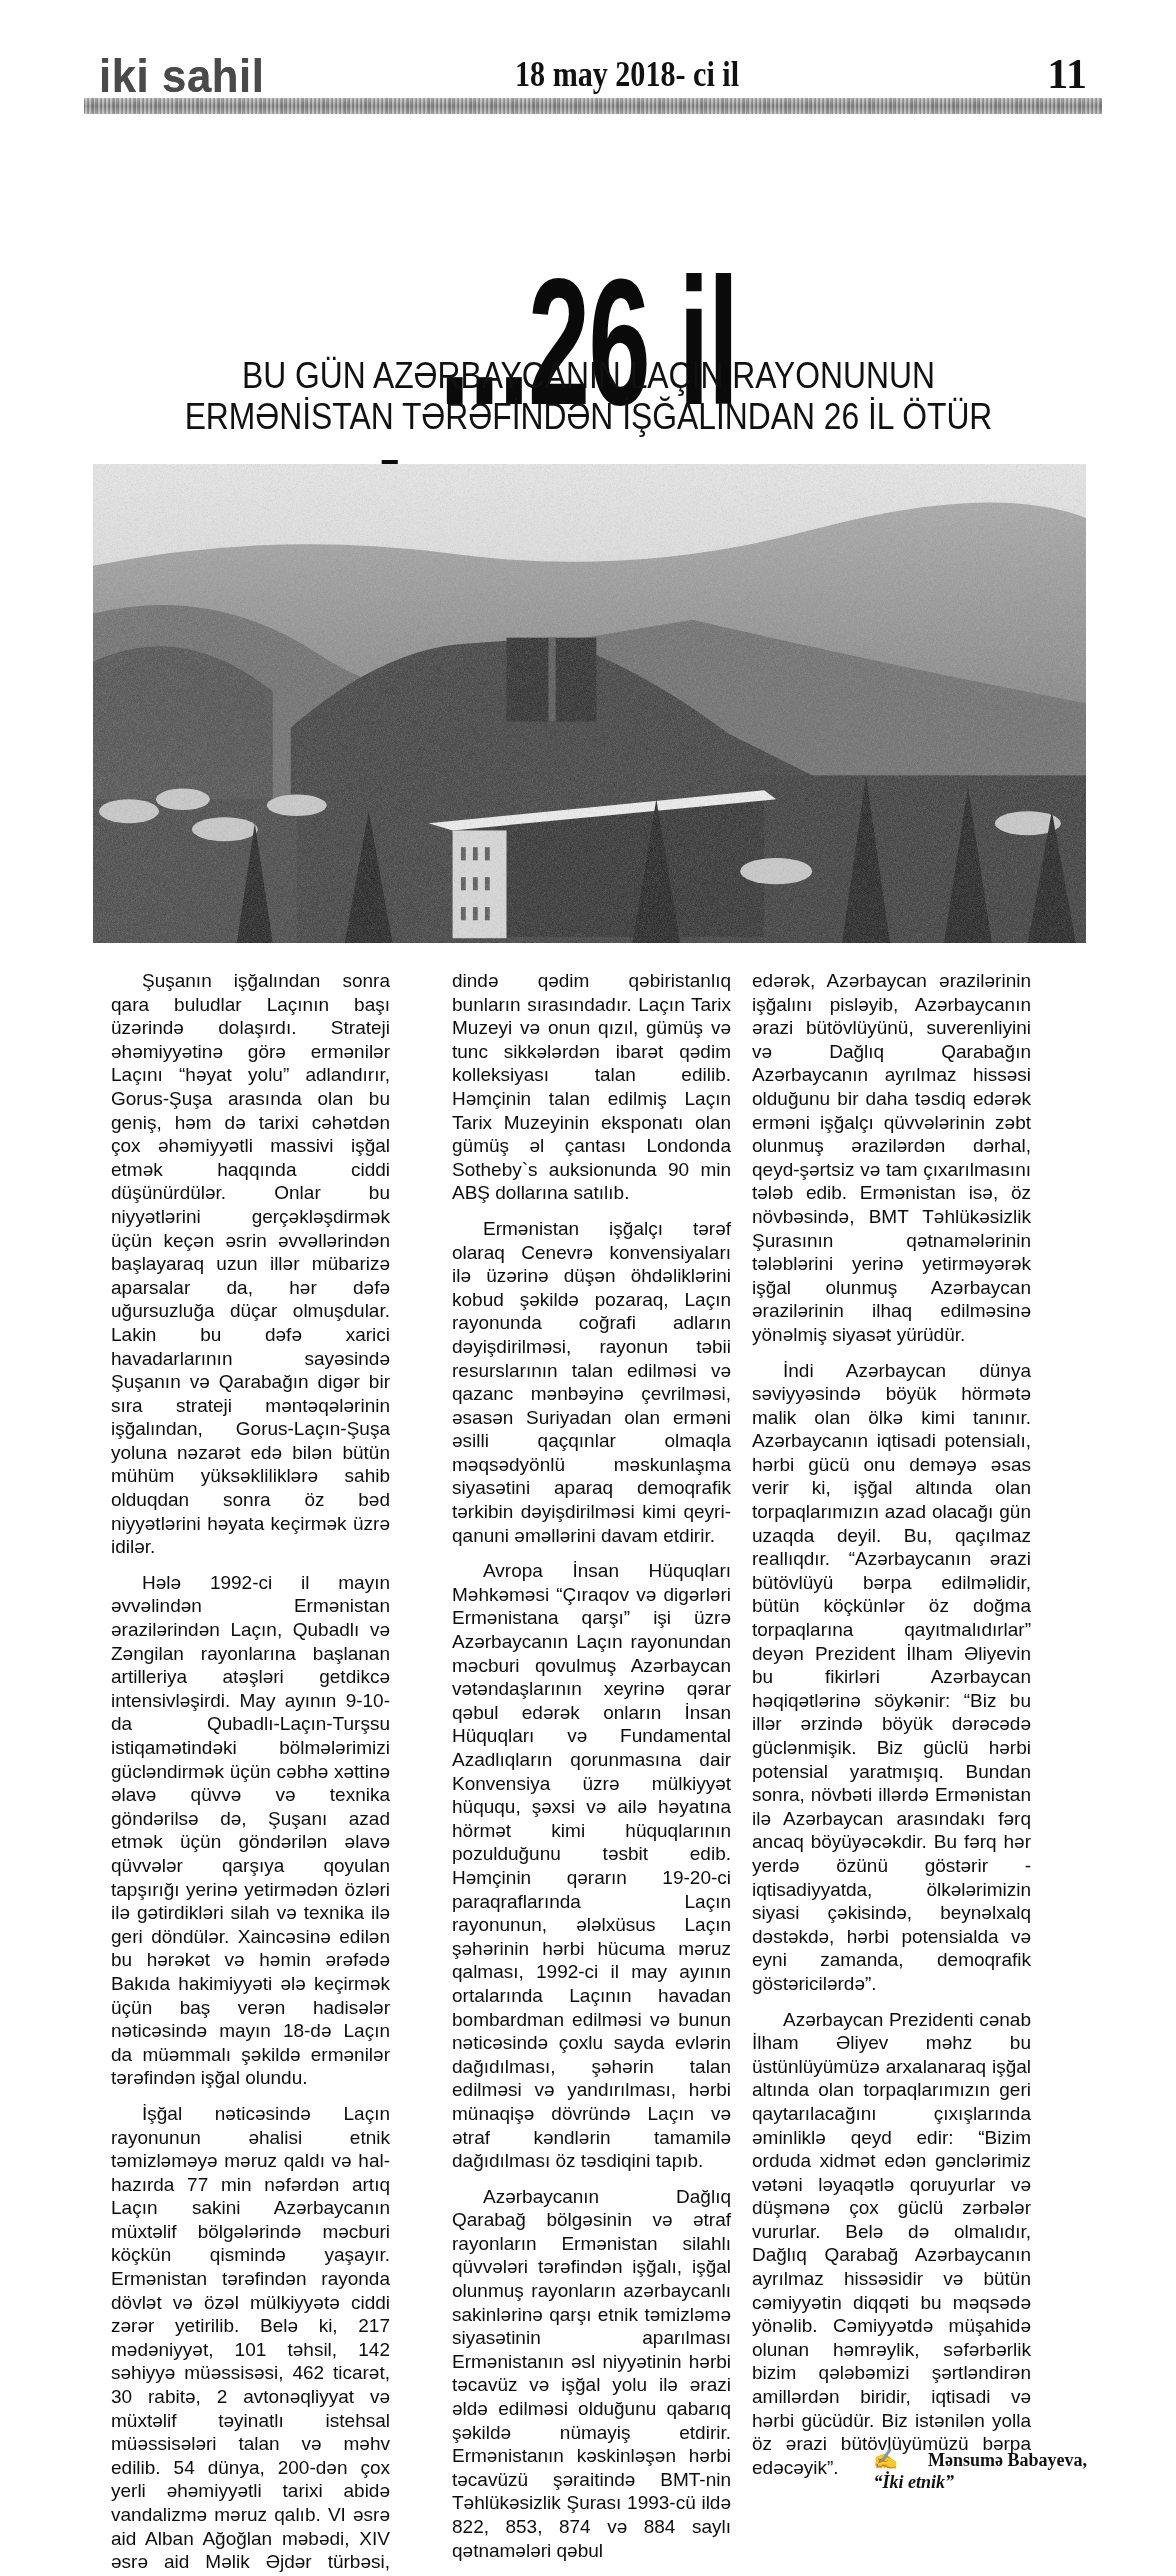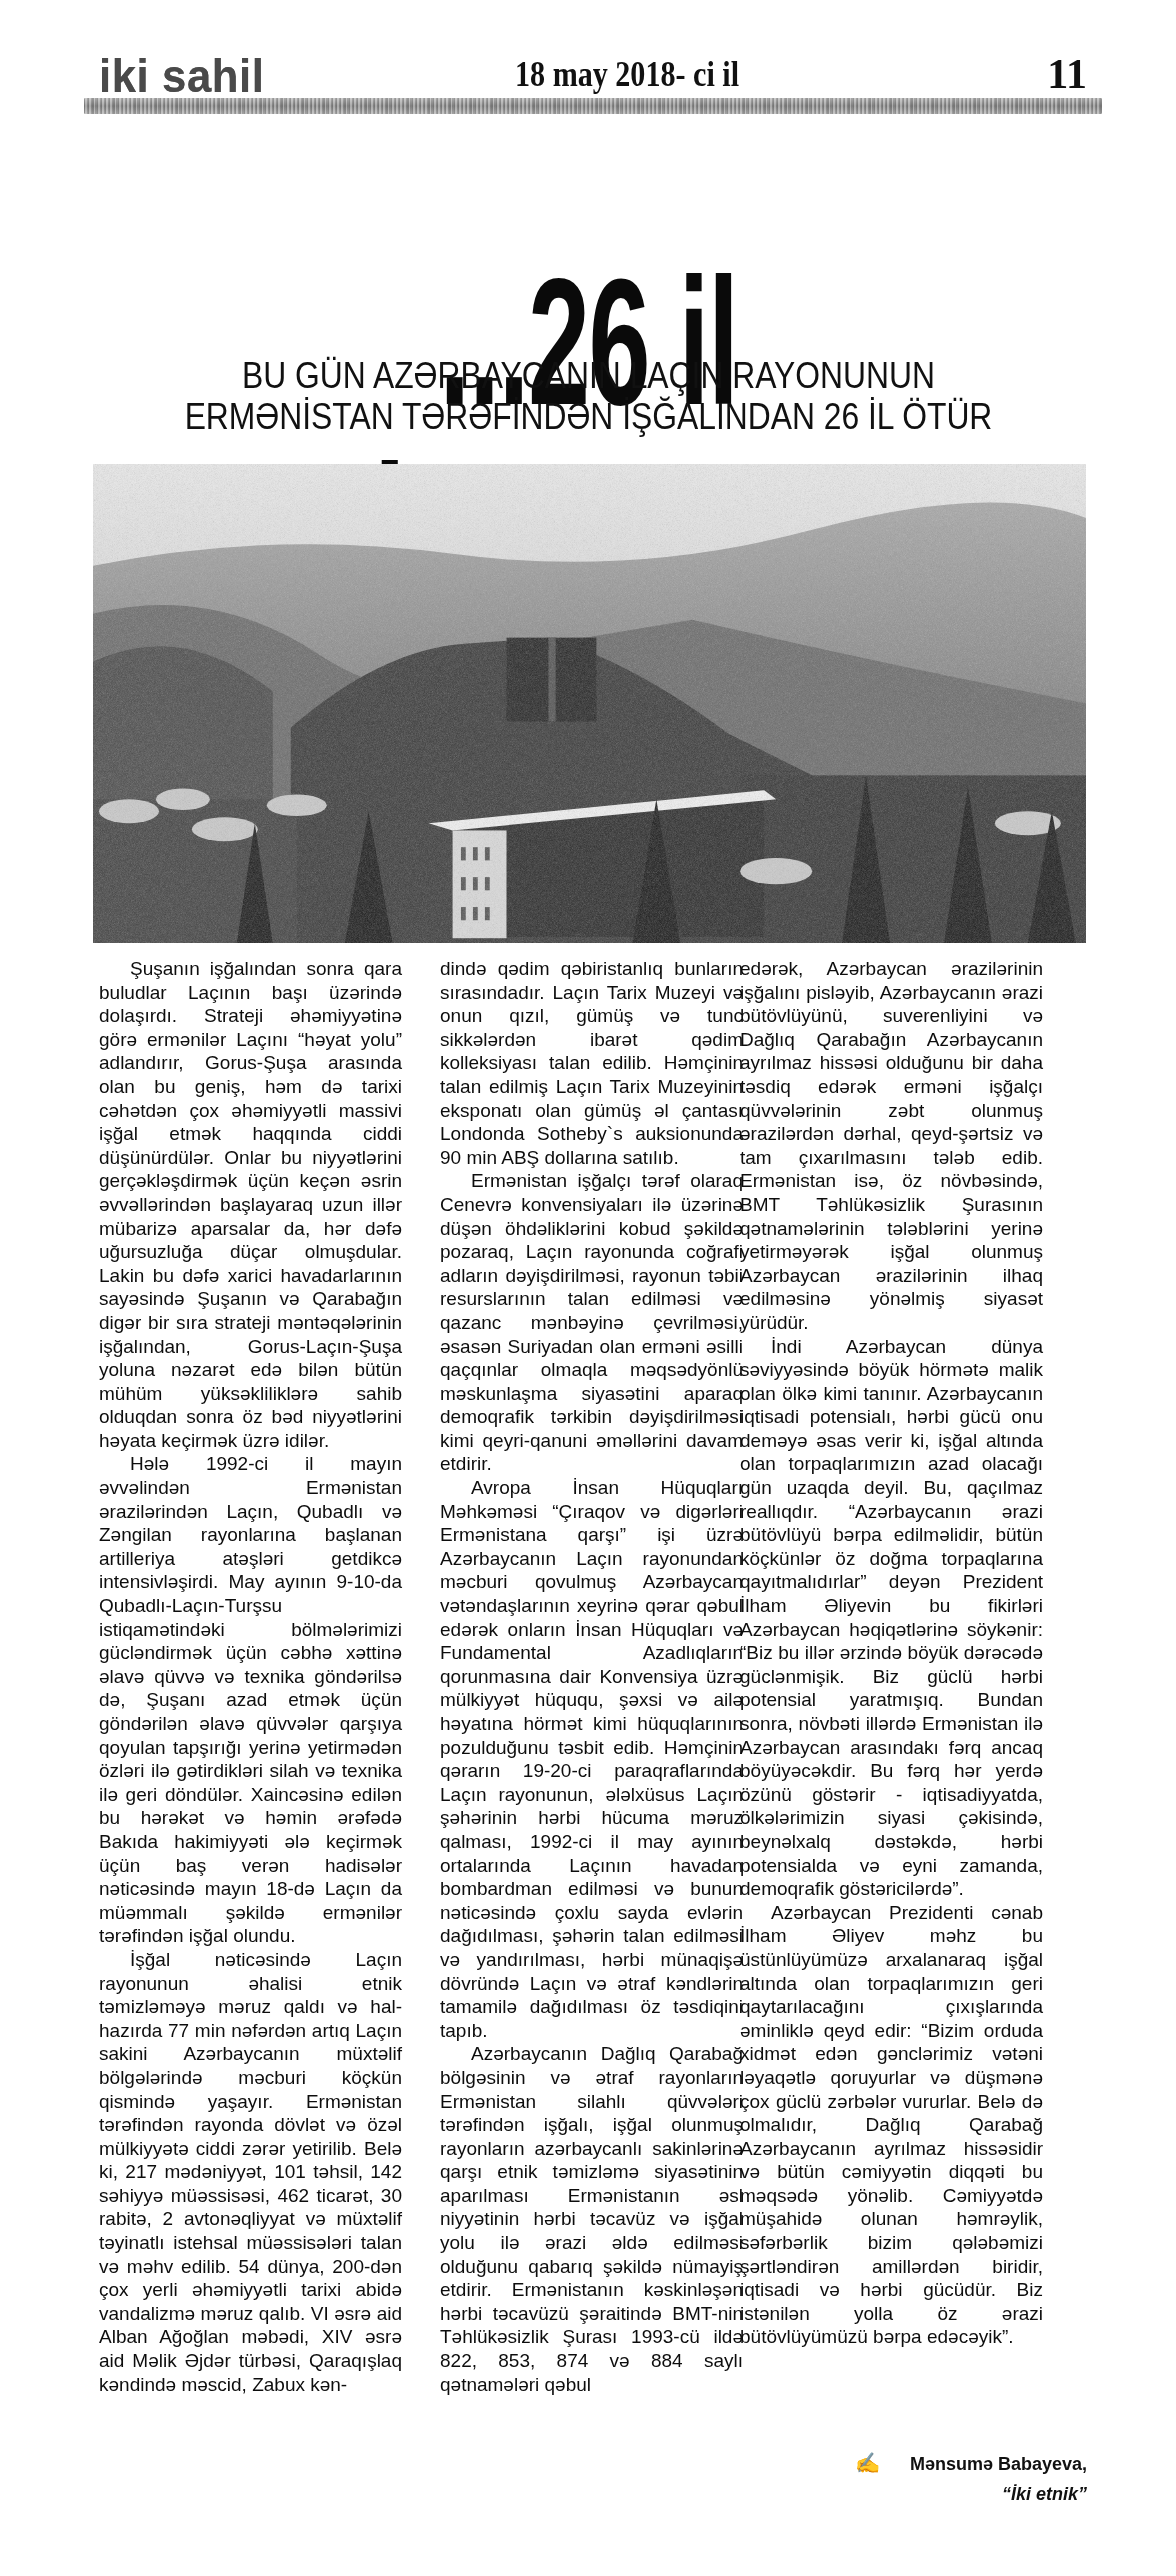--- a/index.html
+++ b/index.html
@@ -44,28 +44,28 @@
   .photo {
     position: absolute; left: 93px; top: 464px; width: 993px; height: 479px;
     overflow: hidden; background: #6f6f6f;
   }
   .photo svg { display: block; width: 100%; height: 100%; }
   .col {
     position: absolute; top: 957px; width: 303px;
     font-family: "Liberation Sans", sans-serif; font-size: 19px; line-height: 23.6px;
     text-align: justify; hyphens: manual; color: #0d0d0d;
   }
-  .col p { margin: 0; text-indent: 31px; }
+  .col p { margin: 12px; text-indent: 31px; }
   .col p.cont { text-indent: 0; }
   #col1 { left: 99px; }
   #col2 { left: 440px; }
   #col3 { left: 740px; }
   .byline {
-    position: absolute; right: 90px; top: 2448px; text-align: right;
-    font-family: Liberation Sans, sans-serif; font-weight: bold; font-size: 18px; line-height: 30px;
+    position: absolute; right: 90px; top: 2448px; 
+    font-family: Liberation Serif, serif; font-weight: bold; font-size: 18px; line-height: 22px;
     color: #111;
   }
   .byline .pen { font-size: 20.4px; margin-right: 29px; font-weight: normal; }
   .byline .source { font-style: italic; }
 </style>
 </head>
 <body>
 
 <div>
 

